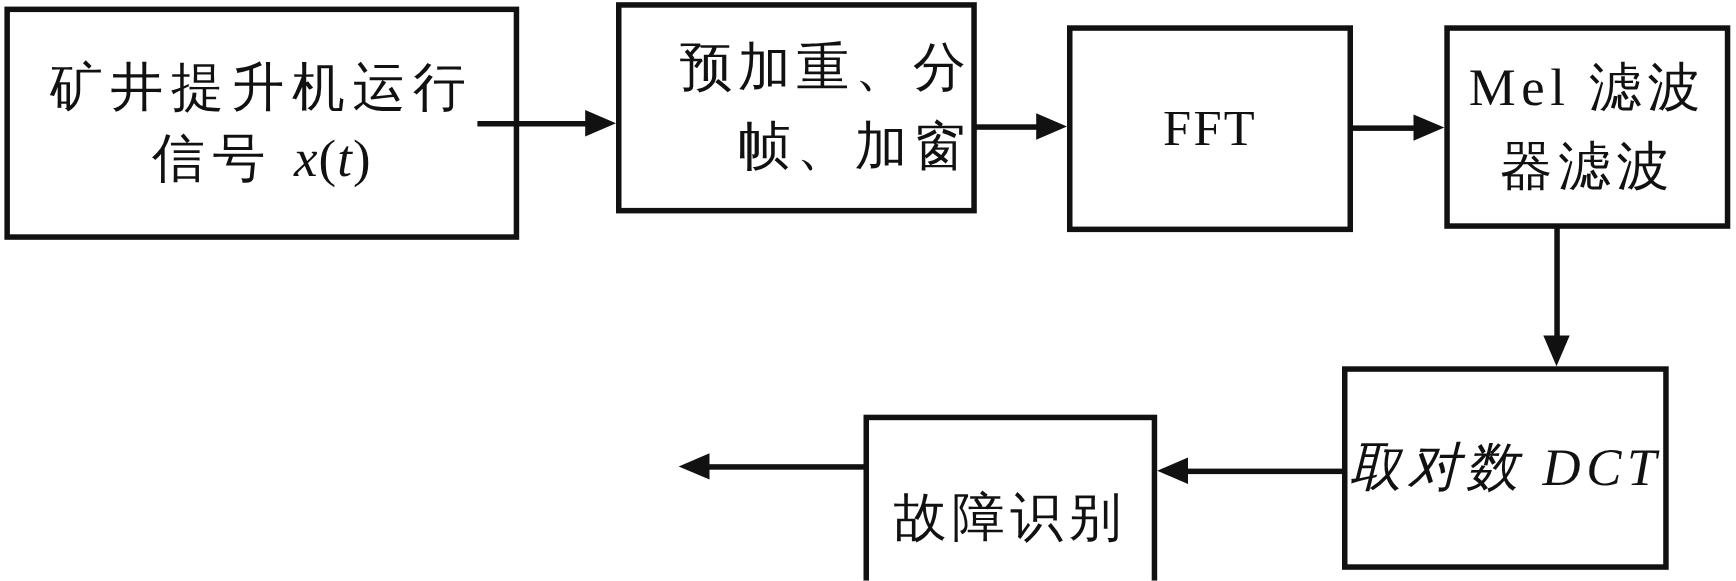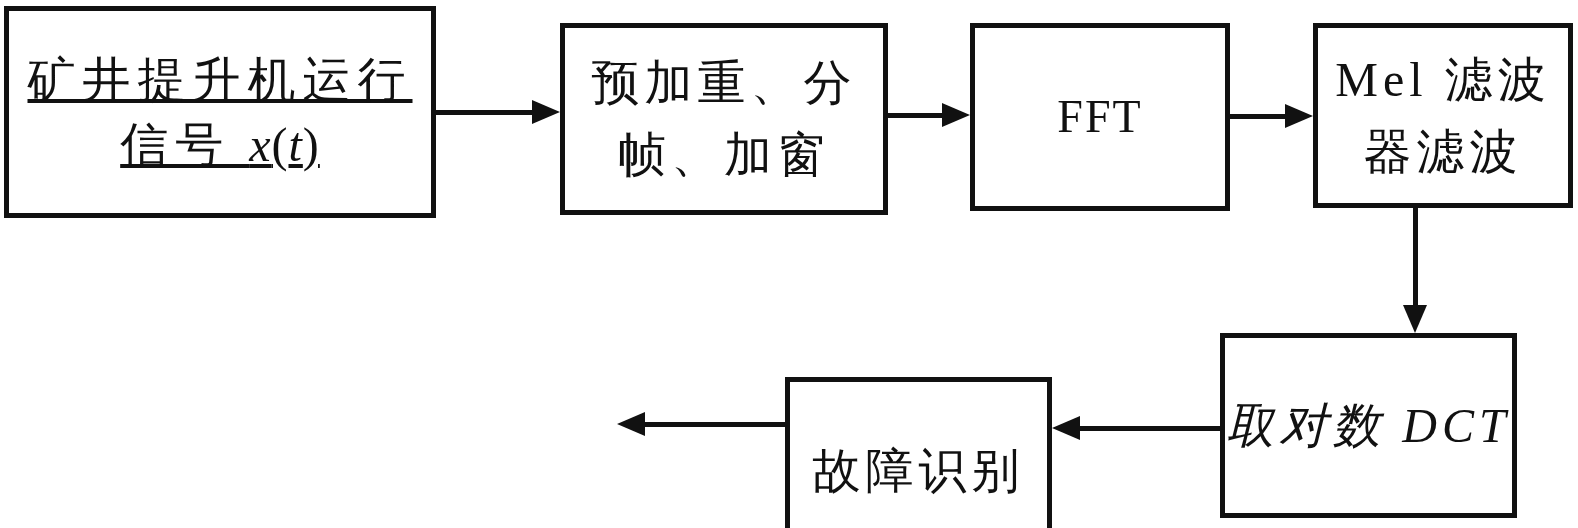--- a/index.html
+++ b/index.html
@@ -62,26 +62,26 @@
     border-left: 12px solid transparent;
     border-right: 12px solid transparent;
     border-top: 28px solid #111111;
   }
 </style>
 </head>
 <body>
 
 <div class="stage">
 
-  <div class="node node-source" style="left:4px; top:6px; width:432px; height:212px;text-decoration:underline;">
+  <div class="node node-source" style="left:4px; top:6px; width:468px; height:212px;">
     <div class="nline">矿井提升机运行</div>
     <div class="nline"><span>信号 </span><i class="var">x</i><span class="latin">(</span><i class="var">t</i><span class="latin">)</span></div>
   </div>
 
-  <div class="node node-pre" style="left:560px; top:23px; width:328px; height:192px;">
+  <div class="node node-pre" style="left:560px; top:2px; width:328px; height:192px;align-items:flex-end;">
     <div class="nline">预加重、分</div>
     <div class="nline">帧、加窗</div>
   </div>
 
   <div class="node" style="left:970px; top:23px; width:260px; height:188px;">
     <div class="nline fft-label">FFT</div>
   </div>
 
   <div class="node node-mel" style="left:1313px; top:23px; width:260px; height:185px;">
     <div class="nline">Mel 滤波</div>

